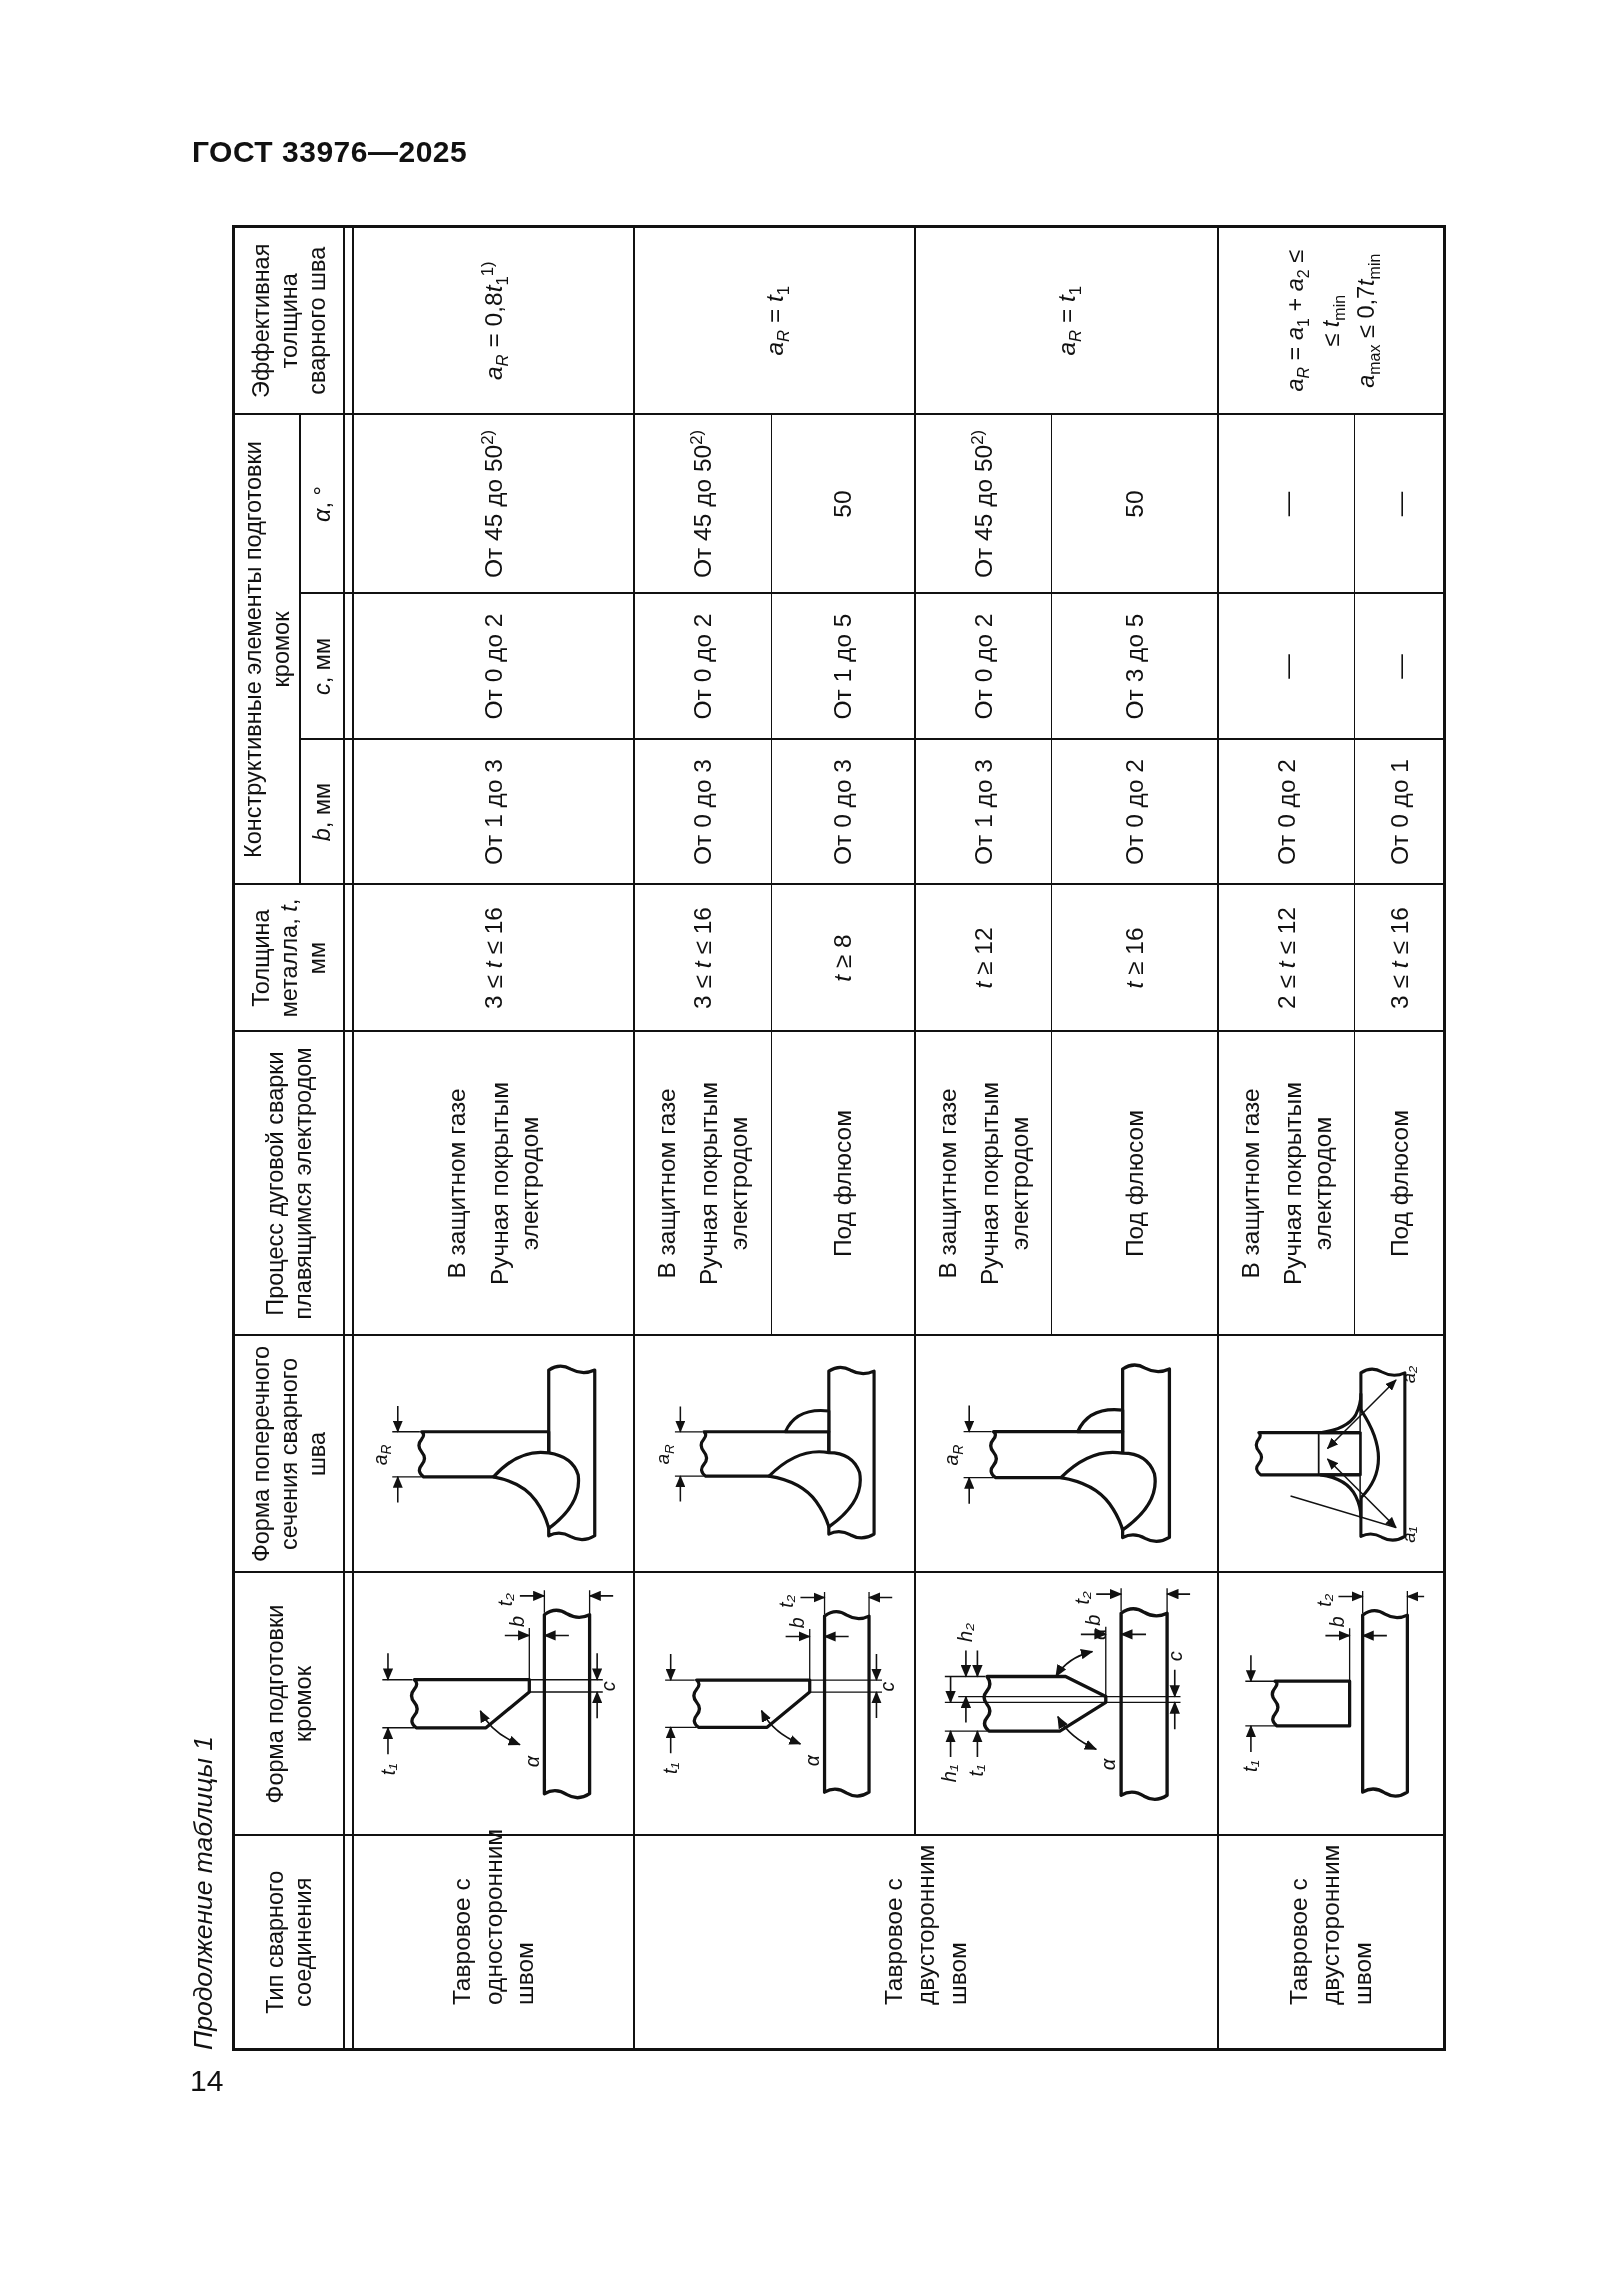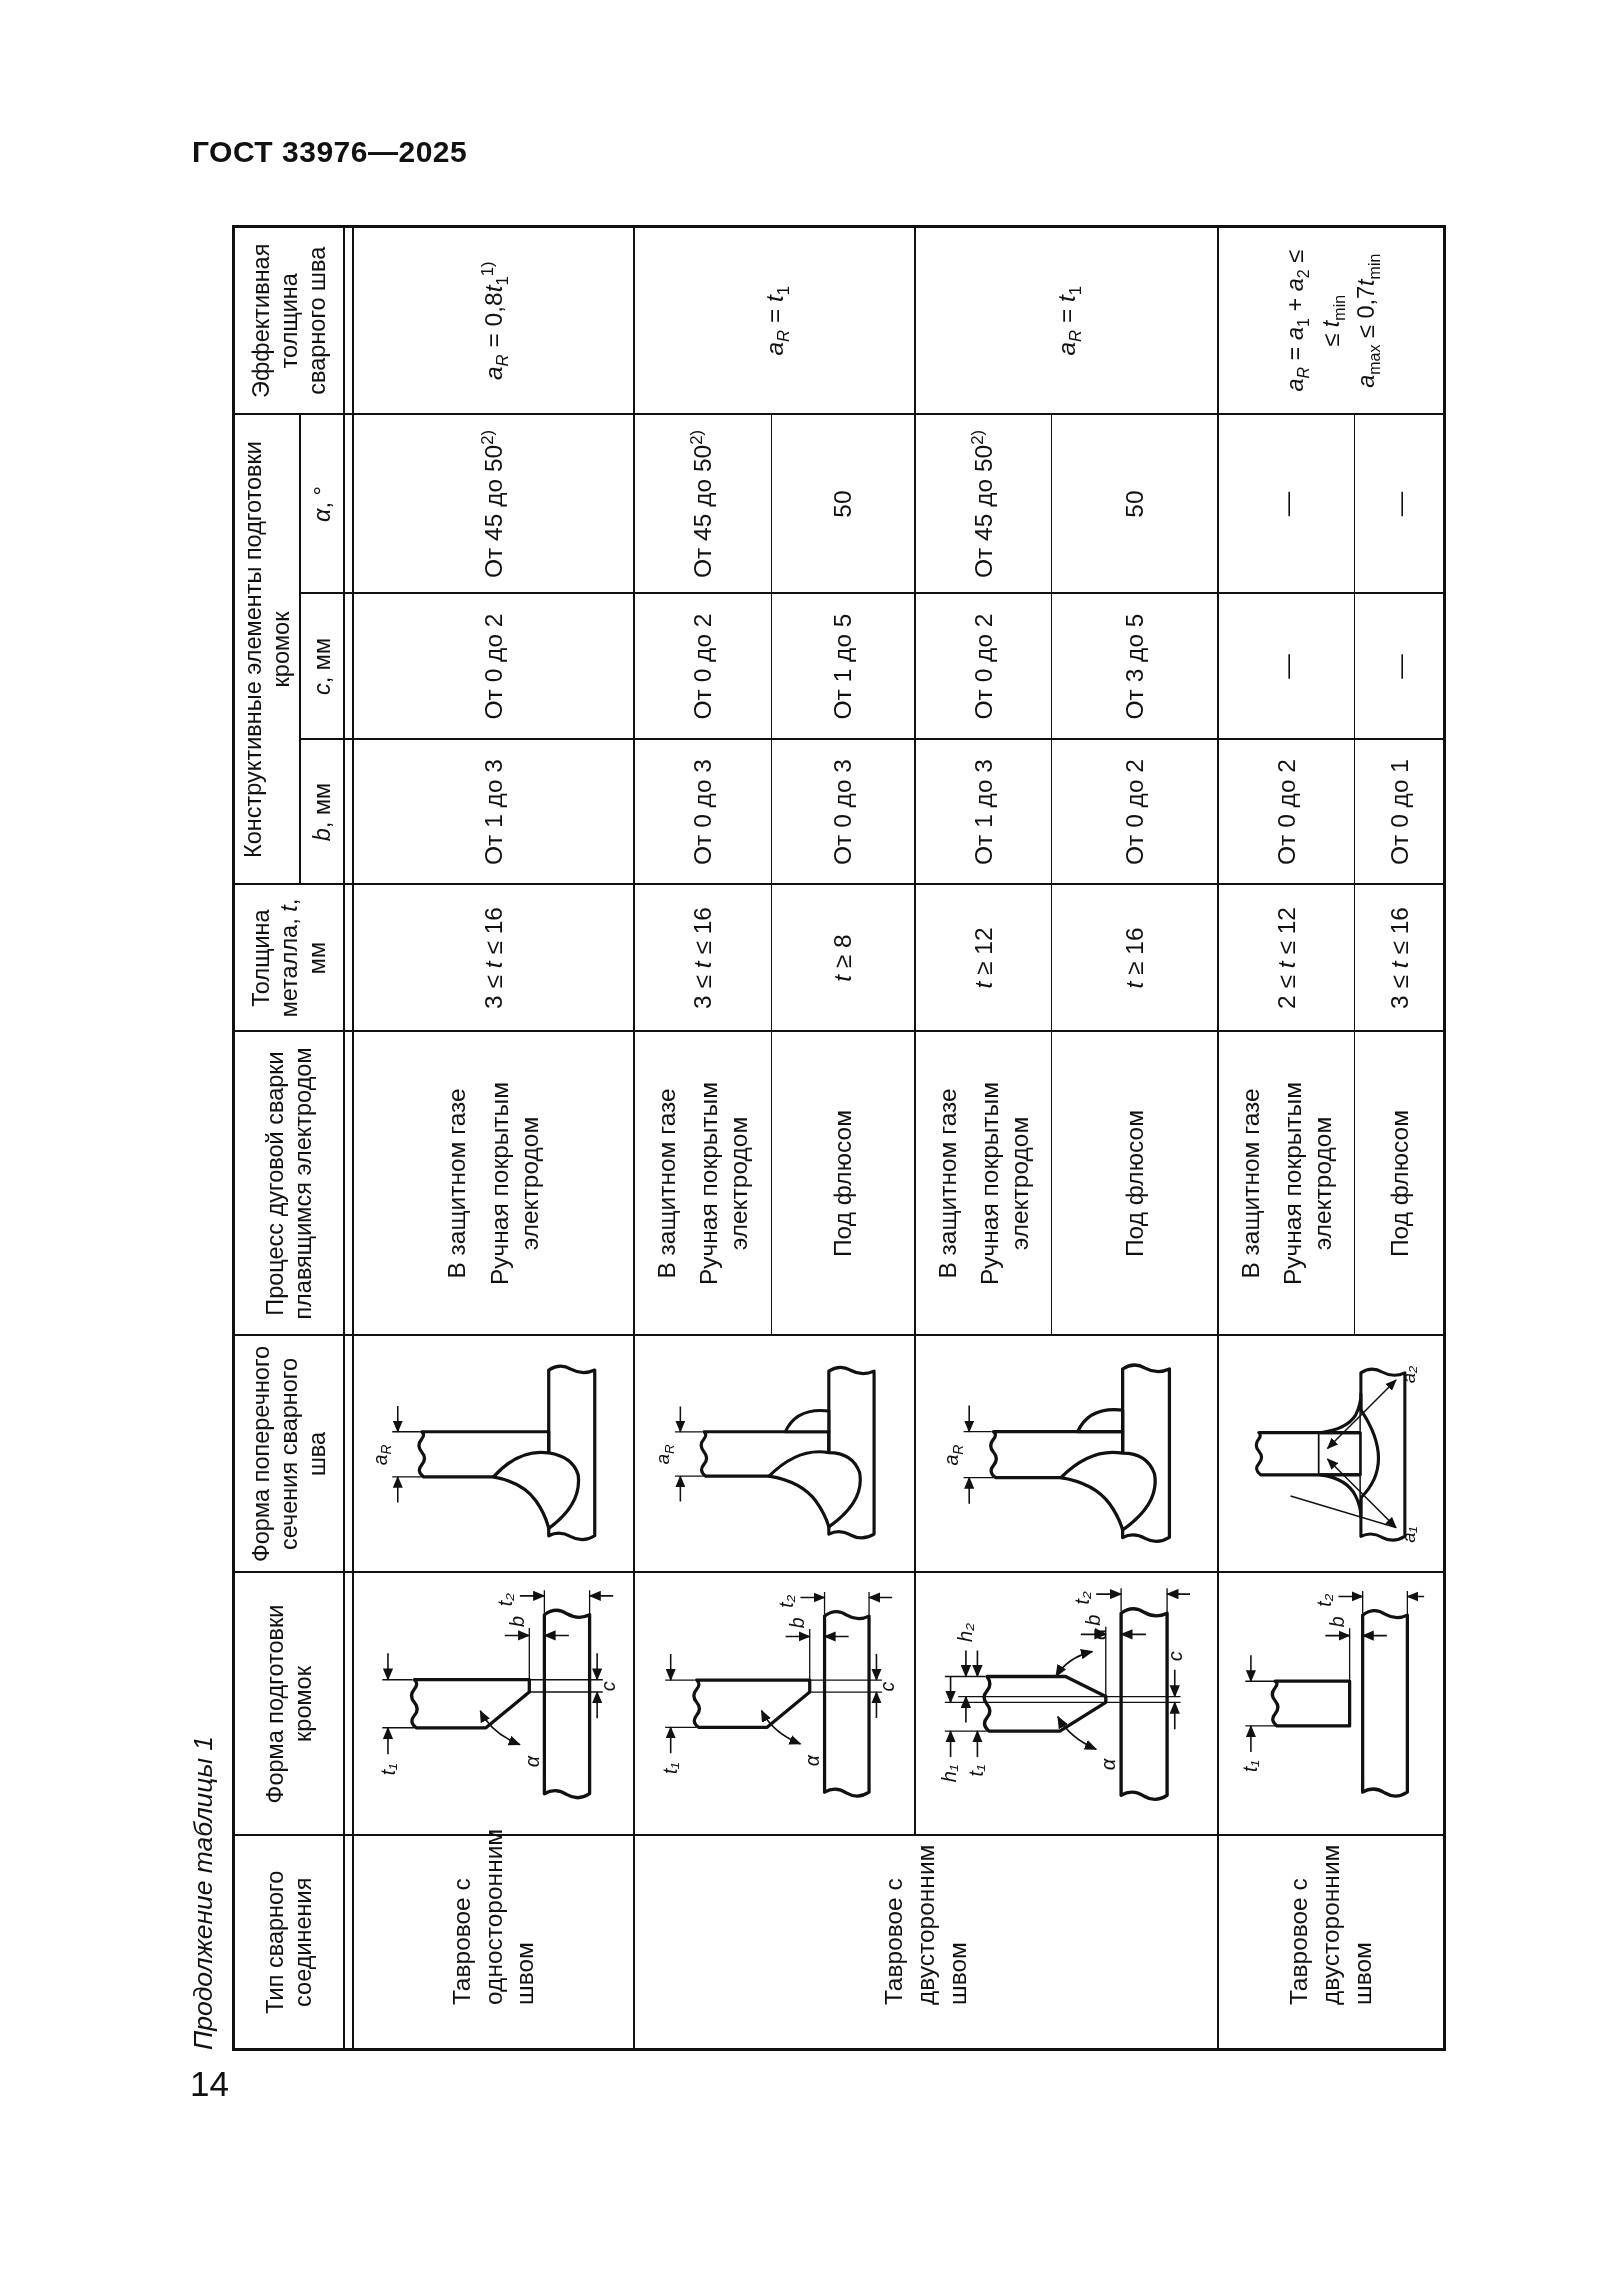--- a/index.html
+++ b/index.html
@@ -1,21 +1,21 @@
 <!DOCTYPE html>
 <html><head>
 <meta charset="utf-8">
 <style>
   html,body{margin:0;padding:0;background:#e8e8e8;}
   .page{position:relative;width:1621px;height:2293px;background:#ffffff;overflow:hidden;
         font-family:"Liberation Sans","DejaVu Sans",sans-serif;color:#111;}
   .doc-code{position:absolute;left:192px;top:135px;font-size:30px;font-weight:bold;letter-spacing:0.5px;}
   .table-caption{position:absolute;left:188px;top:2050px;width:304px;transform:rotate(-90deg);
         transform-origin:0 0;font-style:italic;font-size:26.5px;white-space:nowrap;}
-  .page-number{position:absolute;left:190px;top:2064px;font-size:35px;}
+  .page-number{position:absolute;left:190px;top:2064px;font-size:30px;}
   .rot{position:absolute;left:232px;top:2051px;width:1823px;height:1198px;
         transform:rotate(-90deg);transform-origin:0 0;}
   table.gost{border-collapse:collapse;table-layout:fixed;width:1823px;height:1198px;}
   .gost th,.gost td{border-left:2px solid #111;border-right:2px solid #111;border-top:2px solid #111;
         border-bottom:0;vertical-align:middle;text-align:center;padding:3.9px 7.8px;
         font-size:24.5px;font-weight:400;line-height:1.22;color:#111;}
   table.gost{border:3.9px solid #111;}
   tr.hr1{height:63px}tr.hr2{height:44px}
   tr.rule td{border-top:2px solid #111;border-bottom:2px solid #111;height:6.9px;padding:0;}
   tr.r1{height:281px}tr.r2{height:132px}tr.r3{height:144px}tr.r4{height:128px}

